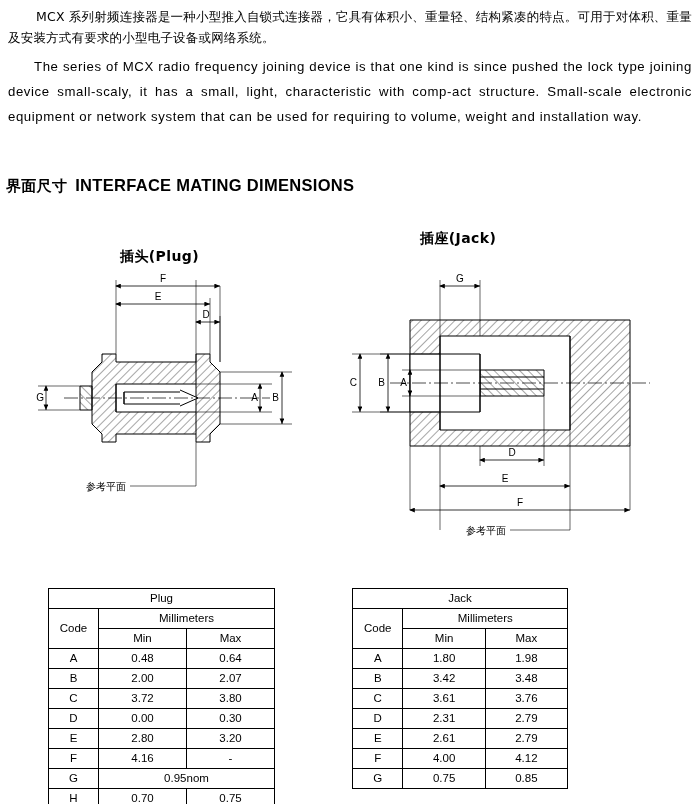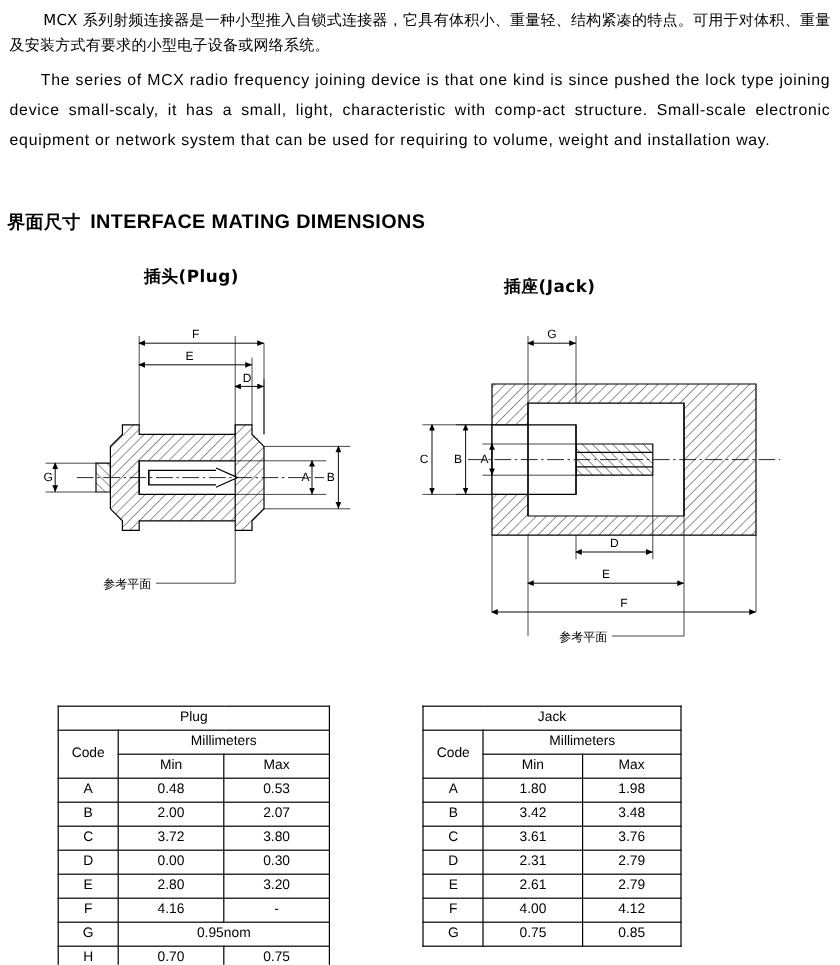--- a/index.html
+++ b/index.html
@@ -52,21 +52,21 @@
   .section-head .en { margin-left: 8px; text-align: right; }
 
   
   .cap {
     position: absolute;
     font-family: "DejaVu Sans", sans-serif;
     font-size: 14px;
     font-weight: bold;
     letter-spacing: 0.4px;
   }
-  .cap-plug { left: 120px; top: 222px; }
+  .cap-plug { left: 120px; top: 248px; }
   .cap-jack { left: 420px; top: 230px; }
 
   
   .draw { position: absolute; }
   .draw svg { display: block; }
   .draw-plug { left: 20px; top: 258px; }
   .draw-jack { left: 330px; top: 258px; }
 
   
   .tbl-wrap { position: absolute; }
@@ -293,21 +293,21 @@
           <td colspan="2">Millimeters</td>
         </tr>
         <tr class="head">
           <td class="c-min">Min</td>
           <td class="c-max">Max</td>
         </tr>
 
         <tr>
           <td class="code-cell">A</td>
           <td>0.48</td>
-          <td>0.53</td>
+          <td>0.64</td>
         </tr>
         <tr>
           <td class="code-cell">B</td>
           <td>2.00</td>
           <td>2.07</td>
         </tr>
         <tr>
           <td class="code-cell">C</td>
           <td>3.72</td>
           <td>3.80</td>

